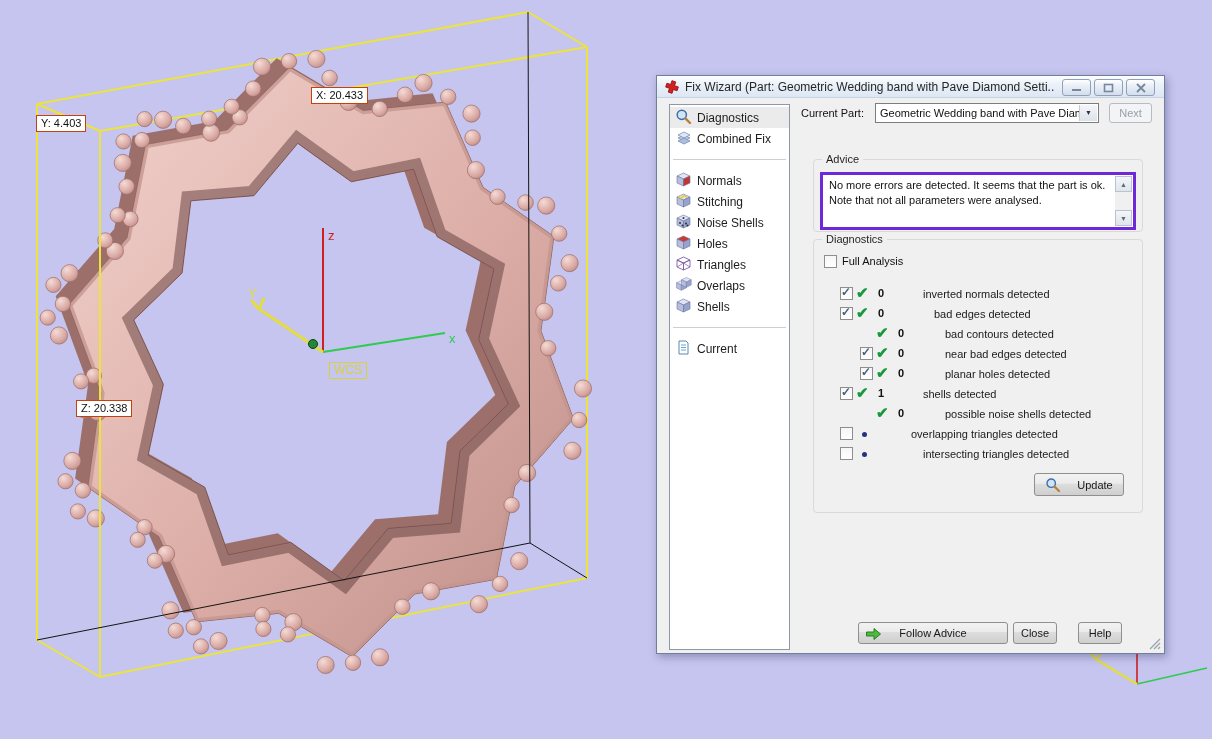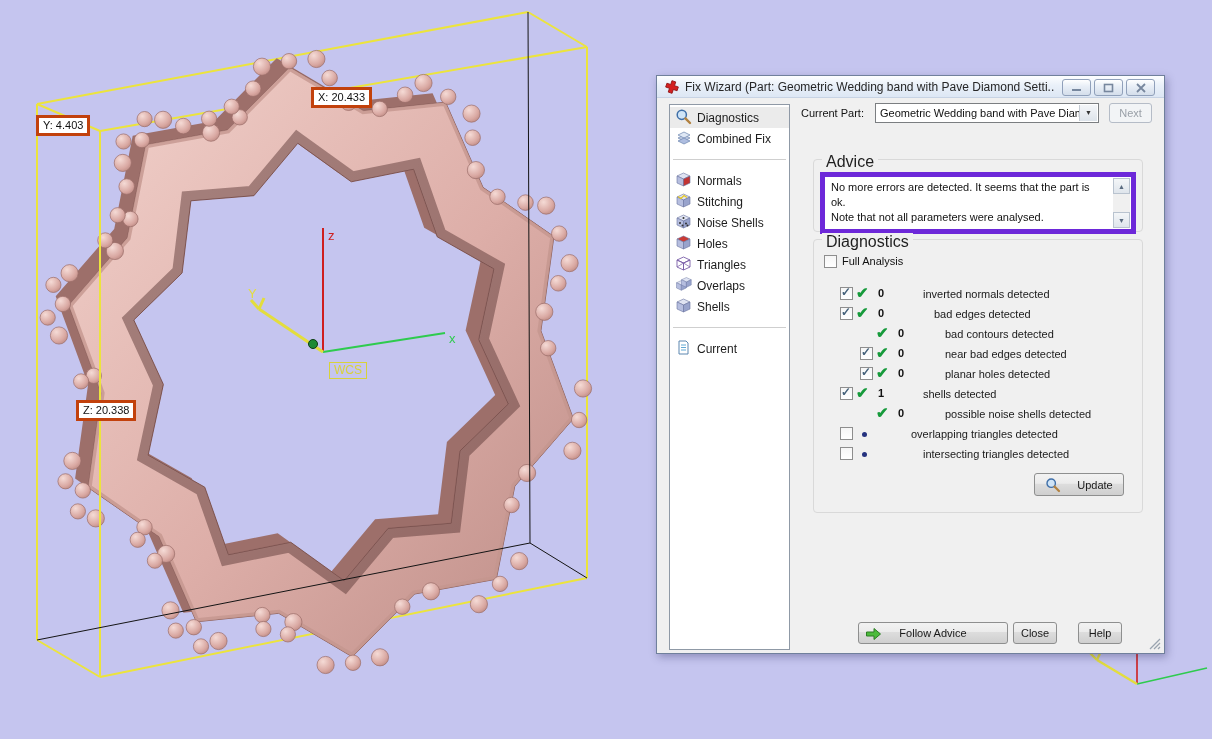--- a/index.html
+++ b/index.html
@@ -1,19 +1,19 @@
 <!DOCTYPE html>
 <html><head>
 <meta charset="utf-8">
 <style>
   html,body{margin:0;padding:0;}
   body{width:1212px;height:739px;position:relative;overflow:hidden;background:#c5c5ef;
        font-family:"Liberation Sans",sans-serif;-webkit-font-smoothing:antialiased;}
   #scene{position:absolute;left:0;top:0;z-index:0;}
-  .mlabel{position:absolute;z-index:5;background:#fff;border:3px solid #c2410c;
+  .mlabel{position:absolute;z-index:5;background:#fff;border:1px solid #c2410c;
           font-size:11px;line-height:15px;padding:0 4px;color:#111;white-space:nowrap;text-align:center;}
   #wcs-label{position:absolute;left:329px;top:362px;z-index:5;border:1px solid #d8d23a;
              color:#d8d23a;font-size:12px;line-height:15px;padding:0 4px;background:transparent;}
   
   .dialog{position:absolute;left:656px;top:75px;width:507px;height:577px;z-index:10;
           background:#f0f0f0;border:1px solid #70809c;box-shadow:2px 3px 8px rgba(40,40,90,.35);}
   .titlebar{position:absolute;left:0;top:0;right:0;height:22px;
             background:linear-gradient(#fdfeff,#e9f0f9 45%,#dde7f4);
             border-bottom:1px solid #c7d3e4;display:flex;align-items:center;padding-left:8px;box-sizing:border-box;}
   .title-icon{width:14px;height:14px;margin-right:6px;flex:0 0 auto;}
@@ -37,23 +37,23 @@
          background:linear-gradient(#f4f6f9,#dde3ea);border-left:1px solid #c5ccd4;
          display:flex;align-items:center;justify-content:center;font-size:7px;color:#333;}
   .btn{border:1px solid #8e8f8f;border-radius:3px;box-sizing:border-box;color:#1a1a1a;font-size:11px;
        background:linear-gradient(#f2f2f2,#ebebeb 45%,#dddddd 46%,#cfcfcf);
        display:flex;align-items:center;justify-content:center;}
   .btn-next{position:absolute;left:452px;top:27px;width:43px;height:20px;border:1px solid #b5bcc7;
             background:#f2f4f6;color:#9aa0a8;border-radius:3px;box-sizing:border-box;
             font-size:11px;display:flex;align-items:center;justify-content:center;}
   
   .group{position:absolute;border:1px solid #d9d9d9;border-radius:4px;}
-  .legend{position:absolute;top:-7px;left:8px;background:#f0f0f0;padding:0 4px;font-size:16px;color:#1f1f1f;}
+  .legend{position:absolute;top:-7px;left:8px;background:#f0f0f0;padding:0 4px;font-size:11px;color:#1f1f1f;}
   #advice-group{left:156px;top:83px;width:328px;height:71px;}
-  .advice-box{position:absolute;left:6px;top:12px;right:6px;height:52px;background:#fff;border:5px solid #6d28d9;}
+  .advice-box{position:absolute;left:6px;top:12px;right:6px;height:52px;background:#fff;border:3px solid #6d28d9;}
   .advice-text{position:absolute;left:6px;top:3px;right:26px;font-size:11px;line-height:15px;color:#111;}
   .vsb{position:absolute;right:1px;top:1px;bottom:1px;width:17px;background:#f0f0f0;}
   .vsb-btn{position:absolute;left:0;width:17px;height:16px;border:1px solid #b9c3cf;box-sizing:border-box;
            background:linear-gradient(#f4f6f8,#dfe5ec);display:flex;align-items:center;justify-content:center;
            font-size:7px;color:#5a6b80;}
   #diag-group{left:156px;top:163px;width:328px;height:272px;}
   .cb{position:absolute;width:13px;height:13px;border:1px solid #8e8e8e;box-sizing:border-box;
       background:linear-gradient(#f6f6f6,#ffffff);}
   .cb.checked::after{content:"\2713";position:absolute;left:0;top:-3px;font-size:12px;font-weight:bold;color:#44617a;}
   .fa-row{position:absolute;left:10px;top:14px;height:16px;width:200px;text-decoration:underline;}

